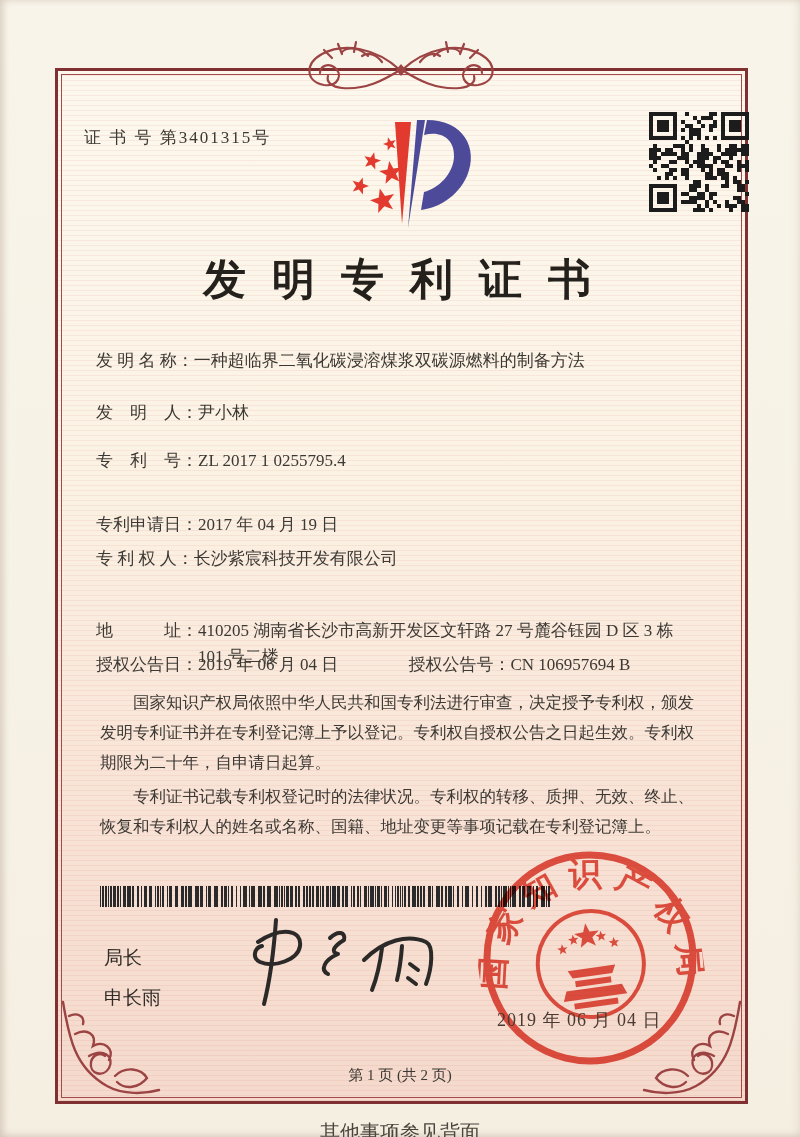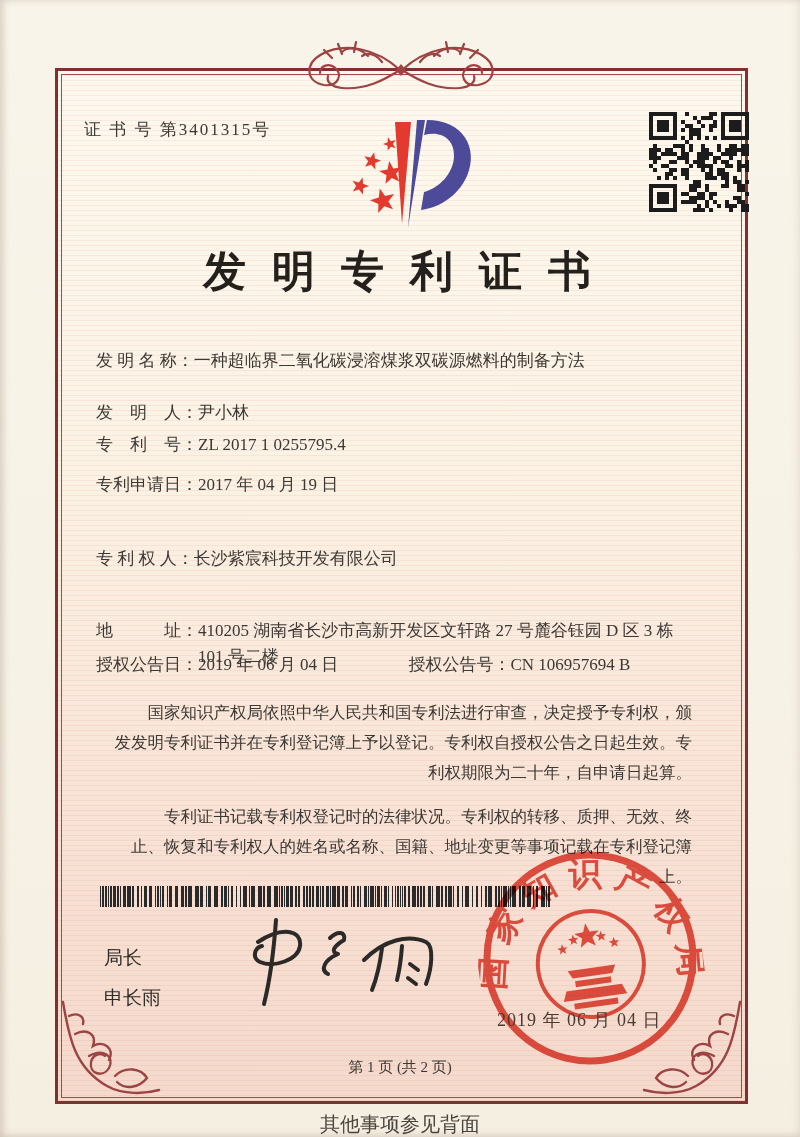--- a/index.html
+++ b/index.html
@@ -12,32 +12,32 @@
   
   .frame{
     position:absolute;left:55px;top:68px;width:693px;height:1036px;
     border:3px solid #803030;box-sizing:border-box;
     background:
       repeating-linear-gradient(0deg, rgba(205,110,92,.10) 0 1px, rgba(205,110,92,0) 1px 5px),
       linear-gradient(180deg,#fdf8ee 0%,#fbf2e4 40%,#f8e3d6 72%,#f4d9cc 100%);
   }
   .frame-inner{position:absolute;inset:3px;border:1px solid #a34b4b;pointer-events:none;}
   .orn{position:absolute;pointer-events:none;}
-  .txt{position:absolute;color:#3c3833;}
+  .txt{position:absolute;color:#3c3833;margin-top:8px;}
   .cert-no{left:84px;top:118px;font-size:17px;letter-spacing:2px;}
   .title{left:0;right:0;top:243px;text-align:center;font-size:43px;font-weight:bold;
          letter-spacing:26px;padding-left:20px;color:#24211d;}
   .field{position:absolute;left:96px;width:620px;font-size:17px;color:#3c3833;line-height:26px;}
   .field .lbl{display:inline-block;vertical-align:top;white-space:pre;}
   .field .val{display:inline-block;vertical-align:top;max-width:478px;}
   .grant .pair{display:inline-block;}
   .grant .pair+.pair{margin-left:66px;}
   .paras{position:absolute;left:96px;top:684px;width:610px;font-size:16.5px;
          line-height:1.82;color:#3c3833;}
-  .paras p{margin:14px;text-indent:2em;text-align:right;}
+  .paras p{margin:4px;text-indent:2em;}
   .officer{position:absolute;left:104px;top:938px;font-size:19px;color:#2f2b27;line-height:40px;}
   .sig-svg{position:absolute;left:212px;top:908px;}
   .seal{position:absolute;left:478px;top:846px;width:224px;height:224px;transform:rotate(-8deg);
         mix-blend-mode:multiply;opacity:.92;}
   .seal-date{position:absolute;left:497px;top:1008px;font-size:18px;color:#4a3a32;letter-spacing:1px;}
   .pagination{left:0;right:0;top:1058px;text-align:center;font-size:15px;}
   .back-note{left:0;right:0;top:1111px;text-align:center;font-size:20px;color:#4a443d;}
   .qr{position:absolute;left:649px;top:112px;}
   .logo{position:absolute;left:333px;top:108px;}
   .barcode{position:absolute;left:100px;top:886px;}
@@ -399,24 +399,24 @@
     </svg>
 
   <div class="txt title">发明专利证书</div>
 
   <div class="field" style="top:400px;">
     <span class="lbl">发　明　人：</span><span class="val">尹小林</span>
   </div>
   <div class="field" style="top:348px;">
     <span class="lbl">发 明 名 称：</span><span class="val">一种超临界二氧化碳浸溶煤浆双碳源燃料的制备方法</span>
   </div>
-  <div class="field" style="top:432px;">
+  <div class="field" style="top:448px;">
     <span class="lbl">专　利　号：</span><span class="val">ZL 2017 1 0255795.4</span>
   </div>
-  <div class="field" style="top:472px;">
+  <div class="field" style="top:512px;">
     <span class="lbl">专利申请日：</span><span class="val">2017 年 04 月 19 日</span>
   </div>
   <div class="field" style="top:546px;">
     <span class="lbl">专 利 权 人：</span><span class="val">长沙紫宸科技开发有限公司</span>
   </div>
   <div class="field" style="top:594px;margin-top:24px;">
     <span class="lbl">地　　　址：</span><span class="val">410205 湖南省长沙市高新开发区文轩路 27 号麓谷钰园 D 区 3 栋 101 号二楼</span>
   </div>
 
   <div class="field grant" style="top:652px;">

